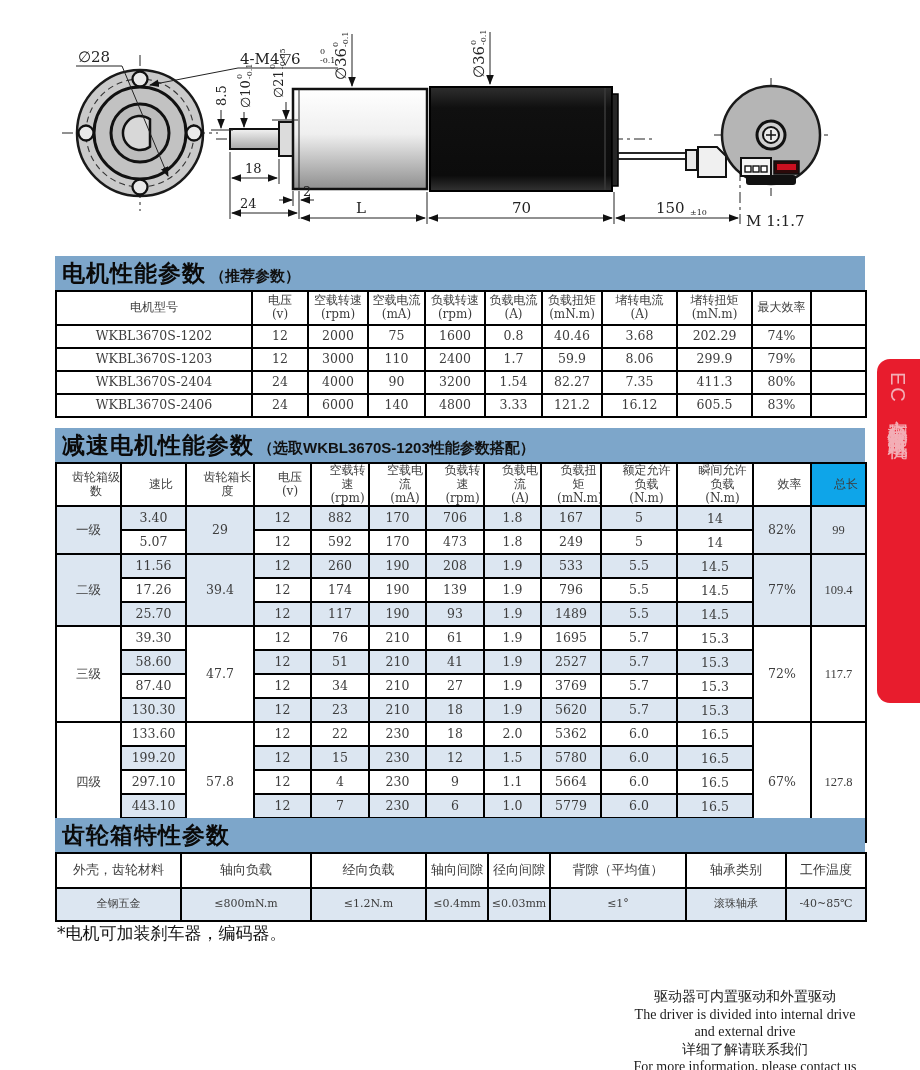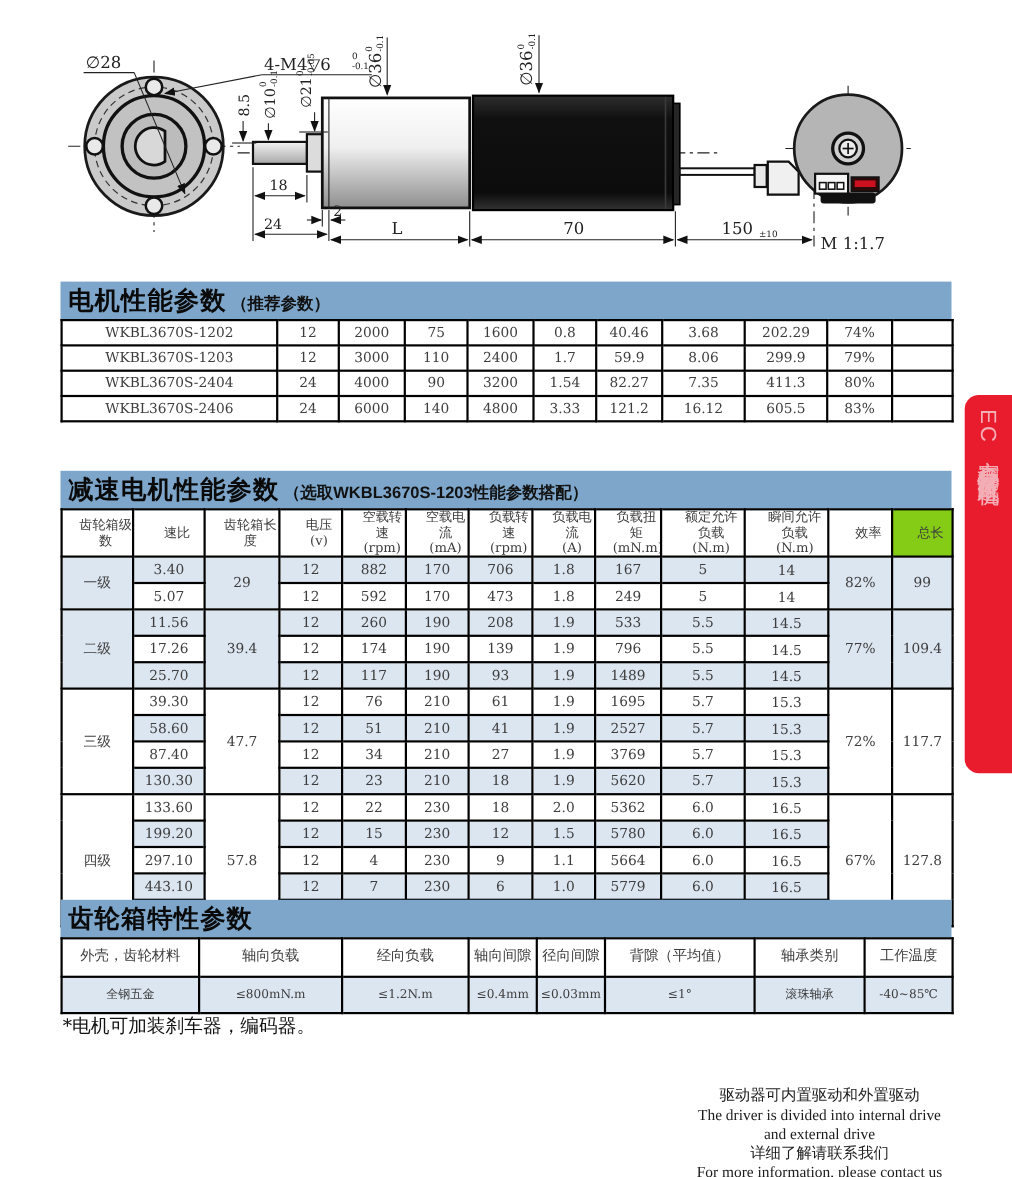--- a/index.html
+++ b/index.html
@@ -15,22 +15,22 @@
   th,td{border:2px solid #000;text-align:center;vertical-align:middle;
         font-family:"DejaVu Serif",serif;font-size:12.5px;color:#3d3d3d;
         font-weight:normal;padding:0;line-height:1.15;overflow:hidden;}
   th{white-space:pre-line;font-size:12px;}
   #t1 th{height:32px;} #t1 td{height:21px;}
   #t2 th{height:33px;padding-left:15px;} #t2 td{height:19px;}
   #t3 th{height:33px;font-size:13px;} #t3 td{height:31px;font-size:11px;background:#dce6f1;}
   tr.rb td{background:#dce6f1;}
   tr.rw td{background:#ffffff;}
   td.w{background:#ffffff;margin-left:44px;}
-  td.tl{background:#cdd9e8;}
-  th.tl{background:#84cc16;}
+  td.tl{background:#cdd9e8;font-family:Liberation Serif, serif;}
+  th.tl{background:#0ea5e9;}
   td.or{background:#f0a269;}
   td.lo{vertical-align:bottom;padding-bottom:3px;}
   
   .notes{position:absolute;left:57px;top:920px;font-family:"DejaVu Serif",serif;
          font-size:17px;color:#111;line-height:27px;}
   
   .driver{position:absolute;left:545px;top:988px;width:400px;text-align:center;
           font-family:"Liberation Serif",serif;font-size:14px;color:#1c1c1c;line-height:17.5px;}
   
   .tab{position:absolute;right:0;top:359px;width:43px;height:344px;background:#e81c2d;
@@ -201,20 +201,41 @@
       <col style="width:57px">
       <col style="width:60px">
       <col style="width:57px">
       <col style="width:60px">
       <col style="width:75px">
       <col style="width:75px">
       <col style="width:59px">
       <col style="width:55px">
     </colgroup>
   <tbody>
+      <tr>
+    <th>电机型号</th>
+    <th>电压
+(v)</th>
+    <th>空载转速
+(rpm)</th>
+    <th>空载电流
+(mA)</th>
+    <th>负载转速
+(rpm)</th>
+    <th>负载电流
+(A)</th>
+    <th>负载扭矩
+(mN.m)</th>
+    <th>堵转电流
+(A)</th>
+    <th>堵转扭矩
+(mN.m)</th>
+    <th>最大效率</th>
+    <th></th>
+  </tr>
   <tr>
         <td>WKBL3670S-1202</td>
         <td>12</td>
         <td>2000</td>
         <td>75</td>
         <td>1600</td>
         <td>0.8</td>
         <td>40.46</td>
         <td>3.68</td>
         <td>202.29</td>

